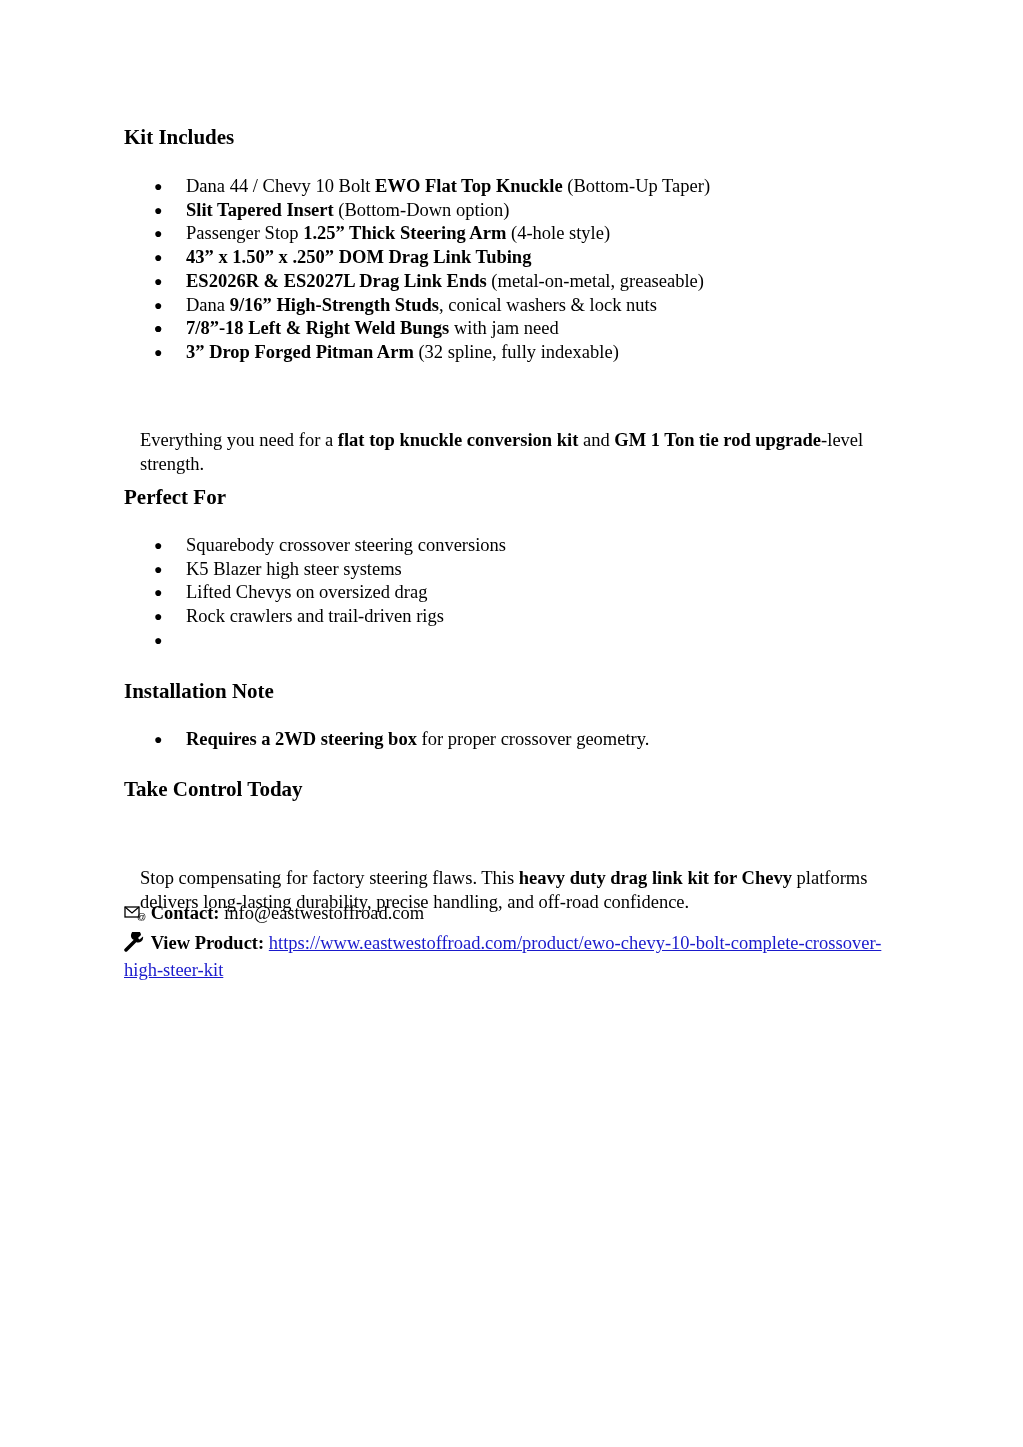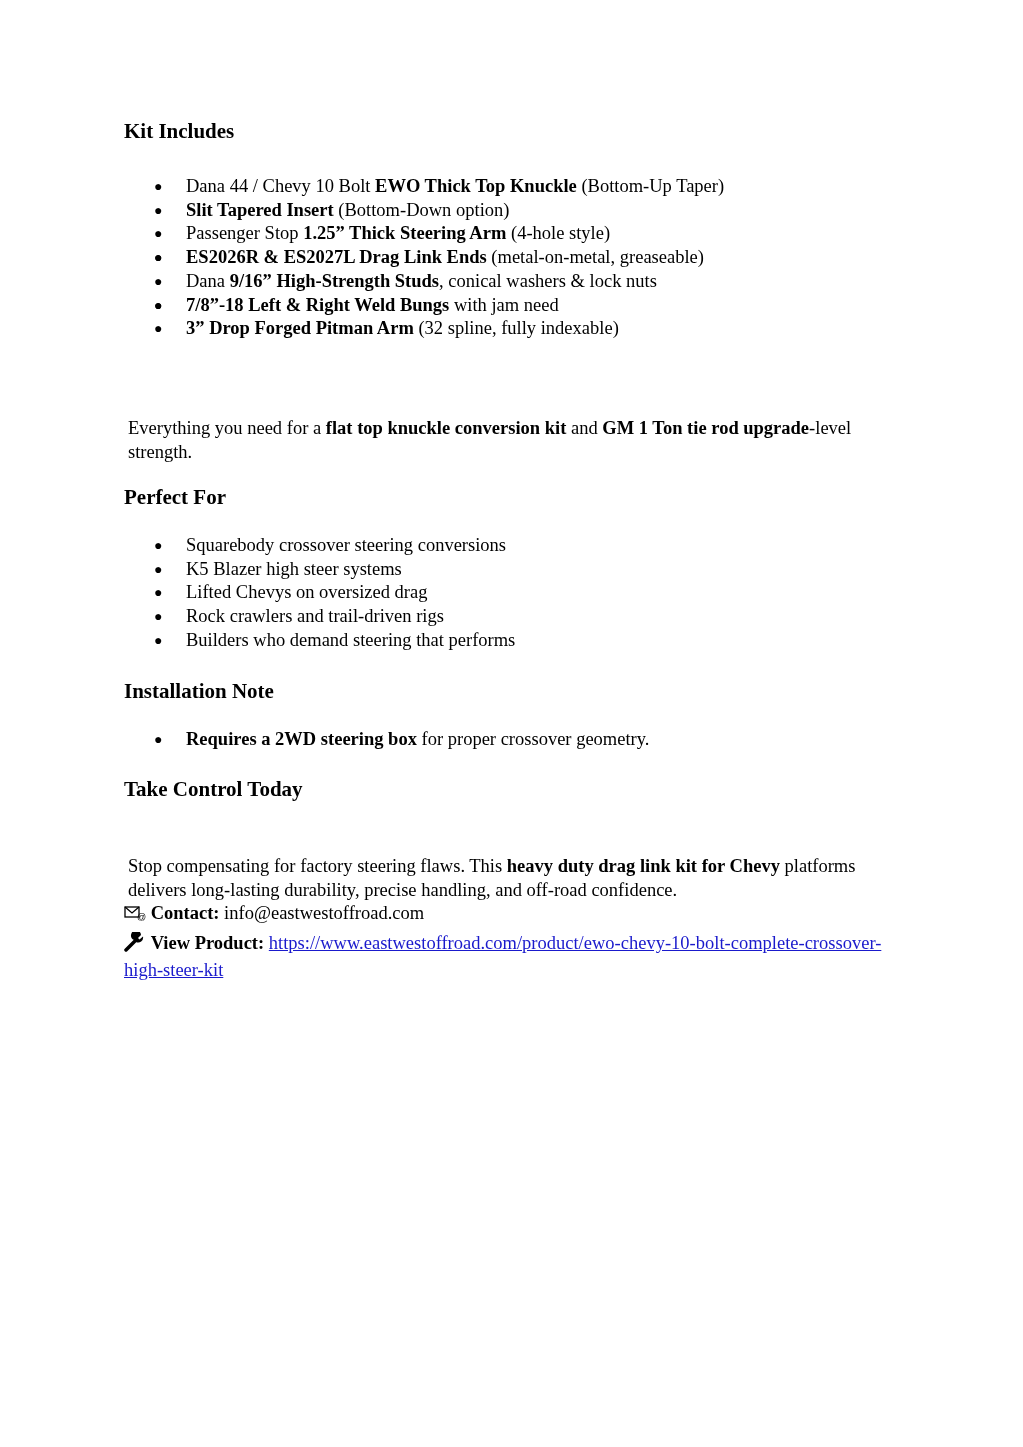--- a/index.html
+++ b/index.html
@@ -4,55 +4,55 @@
 <style>
   html, body { margin: 0; padding: 0; background: #ffffff; }
   body { width: 1023px; height: 1447px; position: relative; overflow: hidden;
          font-family: "Liberation Serif", serif; color: #000; }
   .page { position: absolute; left: 124px; top: 0; width: 780px; }
   h2 { font-family: "Liberation Serif", serif; font-weight: bold; font-size: 21px;
        margin: 0; position: absolute; left: 0; line-height: 24px; white-space: nowrap; }
   ul { list-style: none; margin: 0; padding: 0; position: absolute; left: 0; width: 780px; }
   li { position: relative; padding-left: 62px; font-size: 18.5px; line-height: 23.7px; white-space: nowrap; }
   li .bullet { position: absolute; left: 30px; top: 0; font-size: 14px; }
-  p { margin: 4px; position: absolute; left: 0; width: 780px; font-size: 18.5px; line-height: 24px; }
+  p { margin: 16px; position: absolute; left: 0; width: 780px; font-size: 18.5px; line-height: 24px; }
   .b { font-weight: bold; }
   a { color: #1a1acc; text-decoration: underline; }
   .contact-line { position: absolute; left: 0; font-size: 18.5px; line-height: 24px; width: 790px; }
   .icon { display: inline-block; vertical-align: middle; }
 </style>
 </head>
 <body>
 
 <div class="page">
 
-  <h2 style="top:119px">Kit Includes</h2>
+  <h2 style="top:125px">Kit Includes</h2>
   <ul id="kit-list" style="top:175px">
-      <li><span class="bullet">●</span><span>Dana 44 / Chevy 10 Bolt </span><span class="b">EWO Thick Top Knuckle</span><span> (Bottom-Up Taper)</span></li>
+      <li><span class="bullet">●</span><span>Dana 44 / Chevy 10 Bolt </span><span class="b">EWO Flat Top Knuckle</span><span> (Bottom-Up Taper)</span></li>
       <li><span class="bullet">●</span><span class="b">Slit Tapered Insert</span><span> (Bottom-Down option)</span></li>
       <li><span class="bullet">●</span><span>Passenger Stop </span><span class="b">1.25” Thick Steering Arm</span><span> (4-hole style)</span></li>
-      <li><span class="bullet">●</span></li>
+      <li><span class="bullet">●</span><span class="b">43” x 1.50” x .250” DOM Drag Link Tubing</span></li>
       <li><span class="bullet">●</span><span class="b">ES2026R &amp; ES2027L Drag Link Ends</span><span> (metal-on-metal, greaseable)</span></li>
       <li><span class="bullet">●</span><span>Dana </span><span class="b">9/16” High-Strength Studs</span><span>, conical washers &amp; lock nuts</span></li>
       <li><span class="bullet">●</span></li>
       <li><span class="bullet">●</span><span class="b">7/8”-18 Left &amp; Right Weld Bungs</span><span> with jam need</span></li>
       <li><span class="bullet">●</span><span class="b">3” Drop Forged Pitman Arm</span><span> (32 spline, fully indexable)</span></li>
     </ul>
 
   <p style="top:412px">
     <span>Everything you need for a </span><span class="b">flat top knuckle conversion kit</span><span> and </span><span class="b">GM 1 Ton tie rod upgrade</span><span>-level strength.</span>
   </p>
 
   <h2 style="top:485px">Perfect For</h2>
   <ul id="perfect-list" style="top:534px">
       <li><span class="bullet">●</span><span>Squarebody crossover steering conversions</span></li>
       <li><span class="bullet">●</span><span>K5 Blazer high steer systems</span></li>
       <li><span class="bullet">●</span><span>Lifted Chevys on oversized drag</span></li>
       <li><span class="bullet">●</span><span>Rock crawlers and trail-driven rigs</span></li>
-      <li><span class="bullet">●</span><span>Builders who demand steering that performs</span></li>
+      <li><span class="bullet">●</span></li>
     </ul>
 
   <h2 style="top:679px">Installation Note</h2>
   <ul style="top:728px">
     <li><span class="bullet">●</span><span class="b">Requires a 2WD steering box</span><span> for proper crossover geometry.</span></li>
   </ul>
 
   <h2 style="top:777px">Take Control Today</h2>
   <p style="top:850px">
     <span>Stop compensating for factory steering flaws. This </span><span class="b">heavy duty drag link kit for Chevy</span><span> platforms delivers long-lasting durability, precise handling, and off-road confidence.</span>

